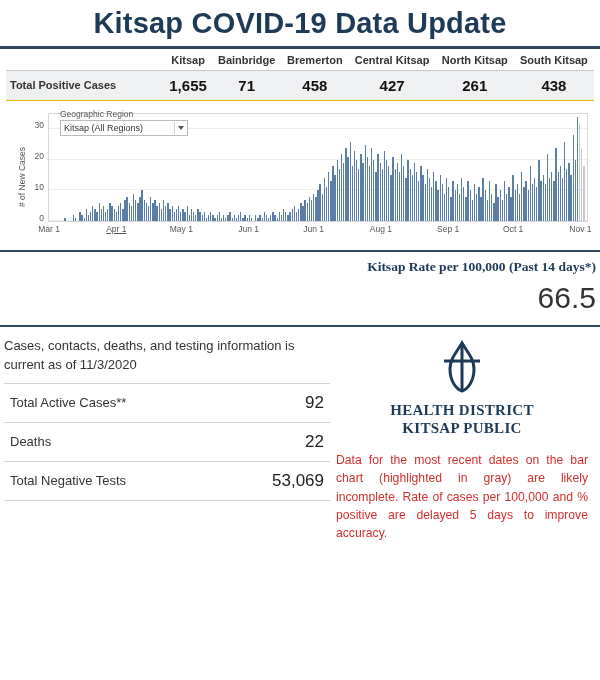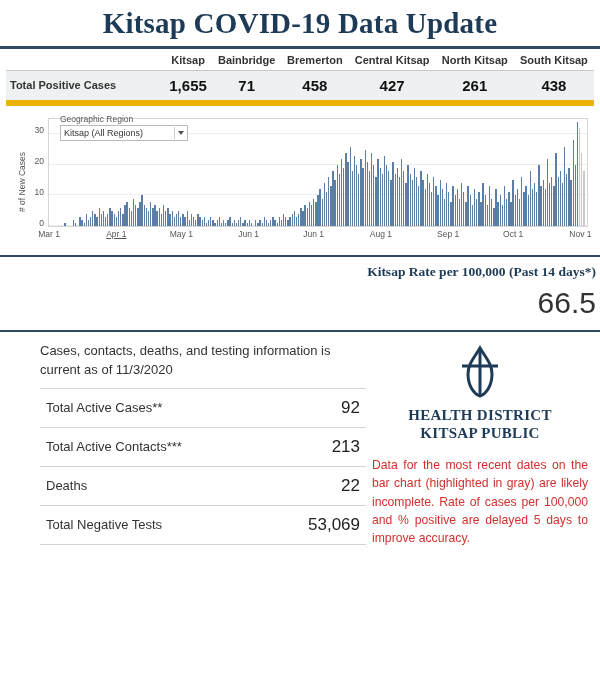--- a/index.html
+++ b/index.html
@@ -24,21 +24,21 @@
   
   .title-bar {
     height: 46px;
     border-bottom: 3px solid #2e4a63;
     display: flex;
     align-items: center;
     justify-content: center;
   }
   .title-bar h1 {
     margin: 0;
-    font-family: Liberation Serif, serif;
+    font-family: Liberation Sans, sans-serif;
     font-size: 29px;
     font-weight: bold;
     color: #1d3a57;
     letter-spacing: 0.2px;
   }
 
   
   .summary {
     padding: 0 6px;
     box-sizing: border-box;
@@ -72,21 +72,21 @@
     text-align: left;
     font-size: 11px;
     font-weight: bold;
     color: #333;
     line-height: 1.25;
   }
   tr.row-alt td {
     background: #eef0f1;
   }
   .table-rule {
-    border-bottom: 6px solid #eab308;
+    border-bottom: 1px solid #eab308;
   }
 
   
   .chart-block {
     padding: 8px 10px 0 10px;
     box-sizing: border-box;
   }
   .chart-caption {
     font-size: 11.2px;
     color: #555;
@@ -247,21 +247,20 @@
 
   
   .bottom {
     display: flex;
     padding: 10px 0 0 0;
   }
   .bottom-left {
     width: 330px;
     box-sizing: border-box;
     padding-left: 4px;
-    margin-left: 36px;
   }
   .asof {
     font-size: 13px;
     color: #333;
     line-height: 1.45;
     margin-bottom: 8px;
     padding-right: 18px;
   }
   table.stats {
     width: 100%;
@@ -640,24 +639,20 @@
   <div class="bottom">
     <div class="bottom-left">
       <div class="asof">Cases, contacts, deaths, and testing information is current as of 11/3/2020</div>
       <table class="stats">
         <tbody>
           <tr>
             <td>Total Active Cases**</td>
             <td class="num">92</td>
           </tr>
           <tr>
-            <td>Total Active Contacts***</td>
-            <td class="num">213</td>
-          </tr>
-          <tr>
             <td>Deaths</td>
             <td class="num">22</td>
           </tr>
           <tr>
             <td>Total Negative Tests</td>
             <td class="num">53,069</td>
           </tr>
         </tbody>
       </table>
     </div>

